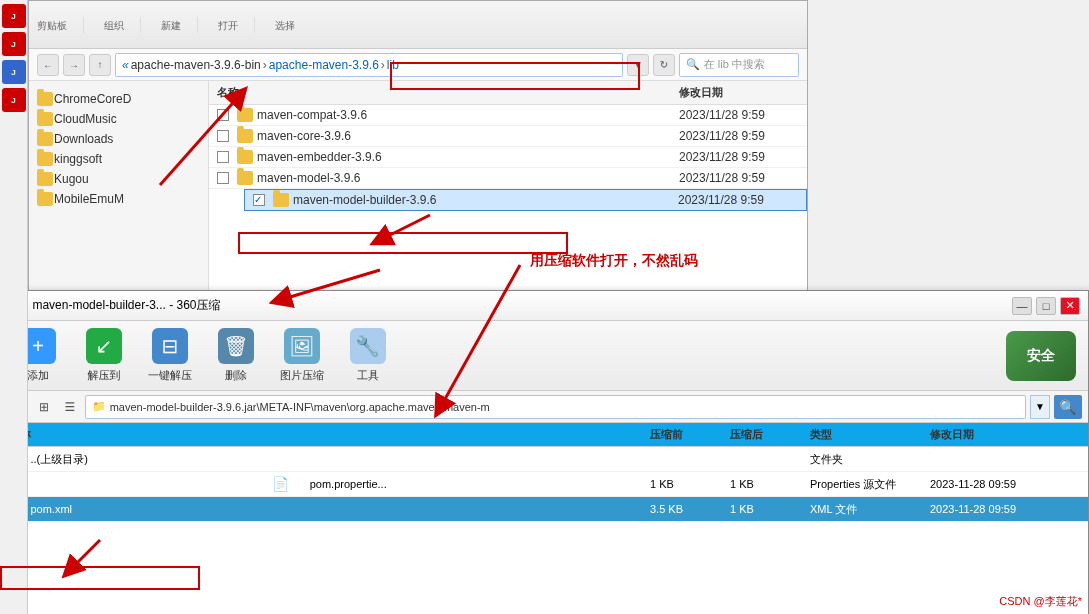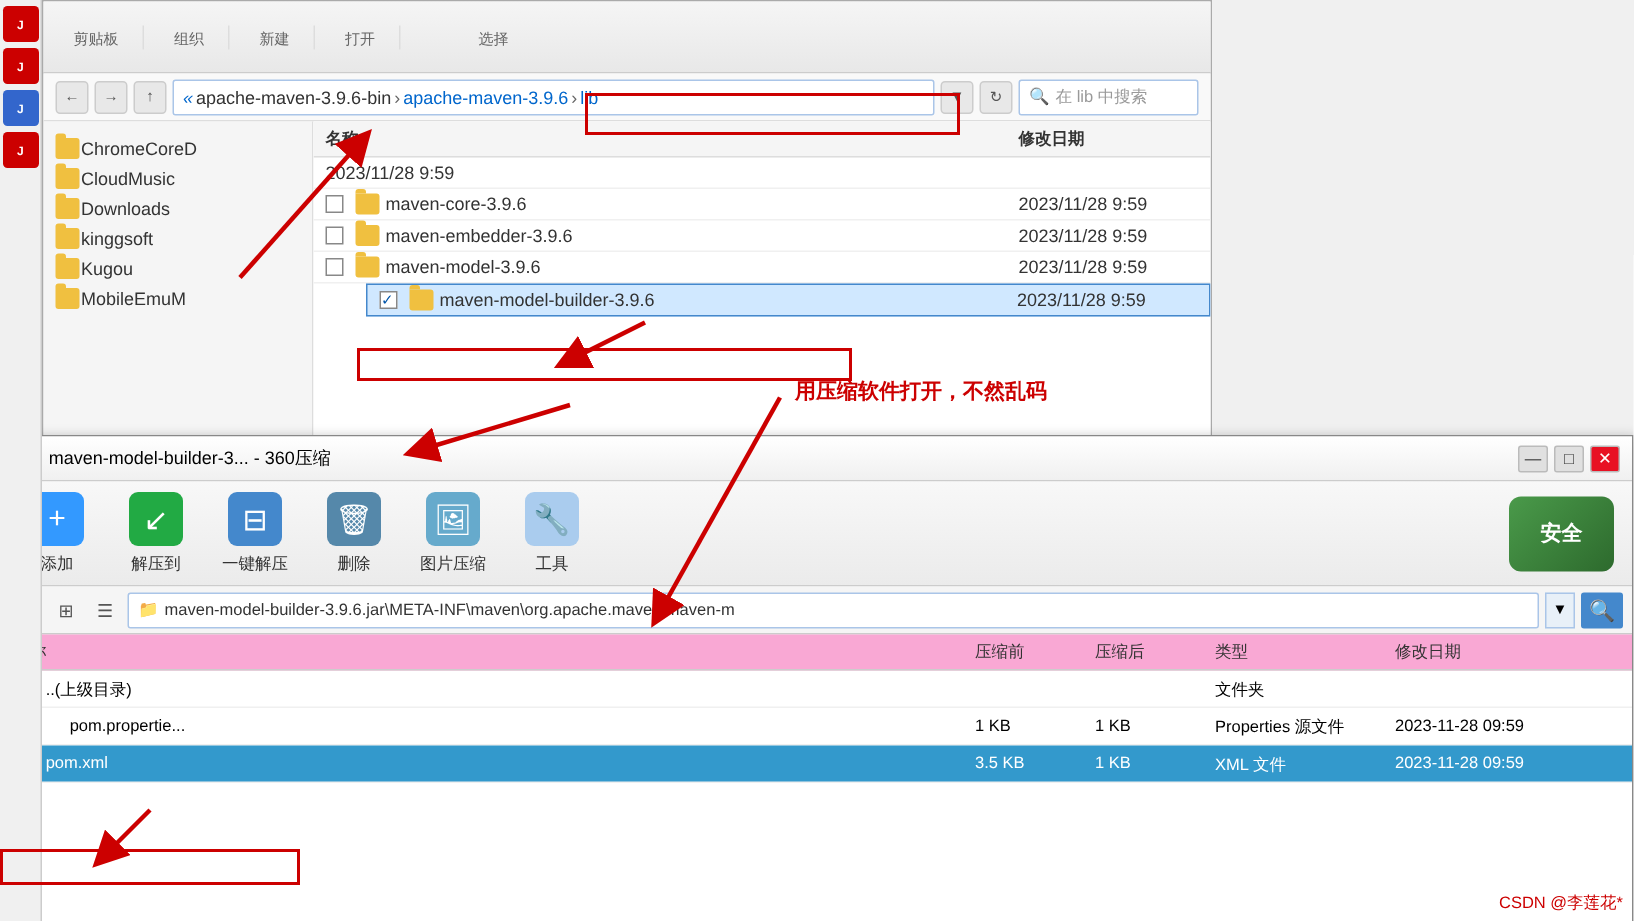--- a/index.html
+++ b/index.html
@@ -15,21 +15,21 @@
       border: 1px solid #aaa;
     }
 
     
     .ribbon {
       height: 48px;
       background: linear-gradient(to bottom, #f5f5f5, #e8e8e8);
       border-bottom: 1px solid #ccc;
       display: flex;
       align-items: center;
-      padding: 0 20px;
+      padding: 0 8px;
       gap: 20px;
     }
     .ribbon-group {
       display: flex;
       flex-direction: column;
       align-items: center;
       font-size: 11px;
       color: #333;
       border-right: 1px solid #ddd;
       padding-right: 16px;
@@ -317,26 +317,26 @@
 
     
     .zip-file-area {
       display: flex;
       flex-direction: column;
       height: calc(324px - 30px - 70px - 32px);
     }
     .zip-file-header {
       display: grid;
       grid-template-columns: 2fr 80px 80px 120px 150px;
-      background: #f9a8d4;
+      background: #0ea5e9;
       border-bottom: 1px solid #ccc;
       padding: 4px 8px;
       font-size: 11px;
       color: #333;
-      font-weight: normal;
+      font-weight: bold;
     }
     .zip-file-row {
       display: grid;
       grid-template-columns: 2fr 80px 80px 120px 150px;
       padding: 4px 8px;
       font-size: 11px;
       align-items: center;
       border-bottom: 1px solid #f0f0f0;
     }
     .zip-file-row.selected { background: #3399cc; color: #fff; }
@@ -407,21 +407,21 @@
     </div>
     <div class="ribbon-group">
       <span class="ribbon-group-label">组织</span>
     </div>
     <div class="ribbon-group">
       <span class="ribbon-group-label">新建</span>
     </div>
     <div class="ribbon-group">
       <span class="ribbon-group-label">打开</span>
     </div>
-    <div class="ribbon-group" style="border-right:none;margin-left:32px;">
+    <div class="ribbon-group" style="border-right:none;">
       <span class="ribbon-group-label">选择</span>
     </div>
   </div>
 
   <div class="address-bar">
     <div class="nav-btn">←</div>
     <div class="nav-btn">→</div>
     <div class="nav-btn">↑</div>
     <div class="address-path">
       <span class="breadcrumb-item" style="font-style:italic; margin-right:2px;">«</span>
@@ -467,20 +467,25 @@
         <span>MobileEmuM</span>
       </div>
     </div>
 
     <div class="file-list-area">
       <div class="file-list-header">
         <span>名称</span>
         <span>修改日期</span>
       </div>
       <div class="file-row">
+        <div class="file-name-cell">
+          <span class="checkbox"></span>
+          <span class="folder-icon"></span>
+          <span>maven-compat-3.9.6</span>
+        </div>
         <span>2023/11/28 9:59</span>
       </div>
       <div class="file-row">
         <div class="file-name-cell">
           <span class="checkbox"></span>
           <span class="folder-icon"></span>
           <span>maven-core-3.9.6</span>
         </div>
         <span>2023/11/28 9:59</span>
       </div>
@@ -584,21 +589,21 @@
       <div style="display:flex;align-items:center;gap:4px;">
         <span style="font-size:14px;">📁</span>
         <span>..(上级目录)</span>
       </div>
       <span></span>
       <span></span>
       <span>文件夹</span>
       <span></span>
     </div>
     <div class="zip-file-row">
-      <div style="display:flex;align-items:center;gap:20px;">
+      <div style="display:flex;align-items:center;gap:20px;justify-content:center;">
         <span style="font-size:14px;">📄</span>
         <span>pom.propertie...</span>
       </div>
       <span>1 KB</span>
       <span>1 KB</span>
       <span>Properties 源文件</span>
       <span>2023-11-28 09:59</span>
     </div>
     <div class="zip-file-row selected">
       <div style="display:flex;align-items:center;gap:4px;">

